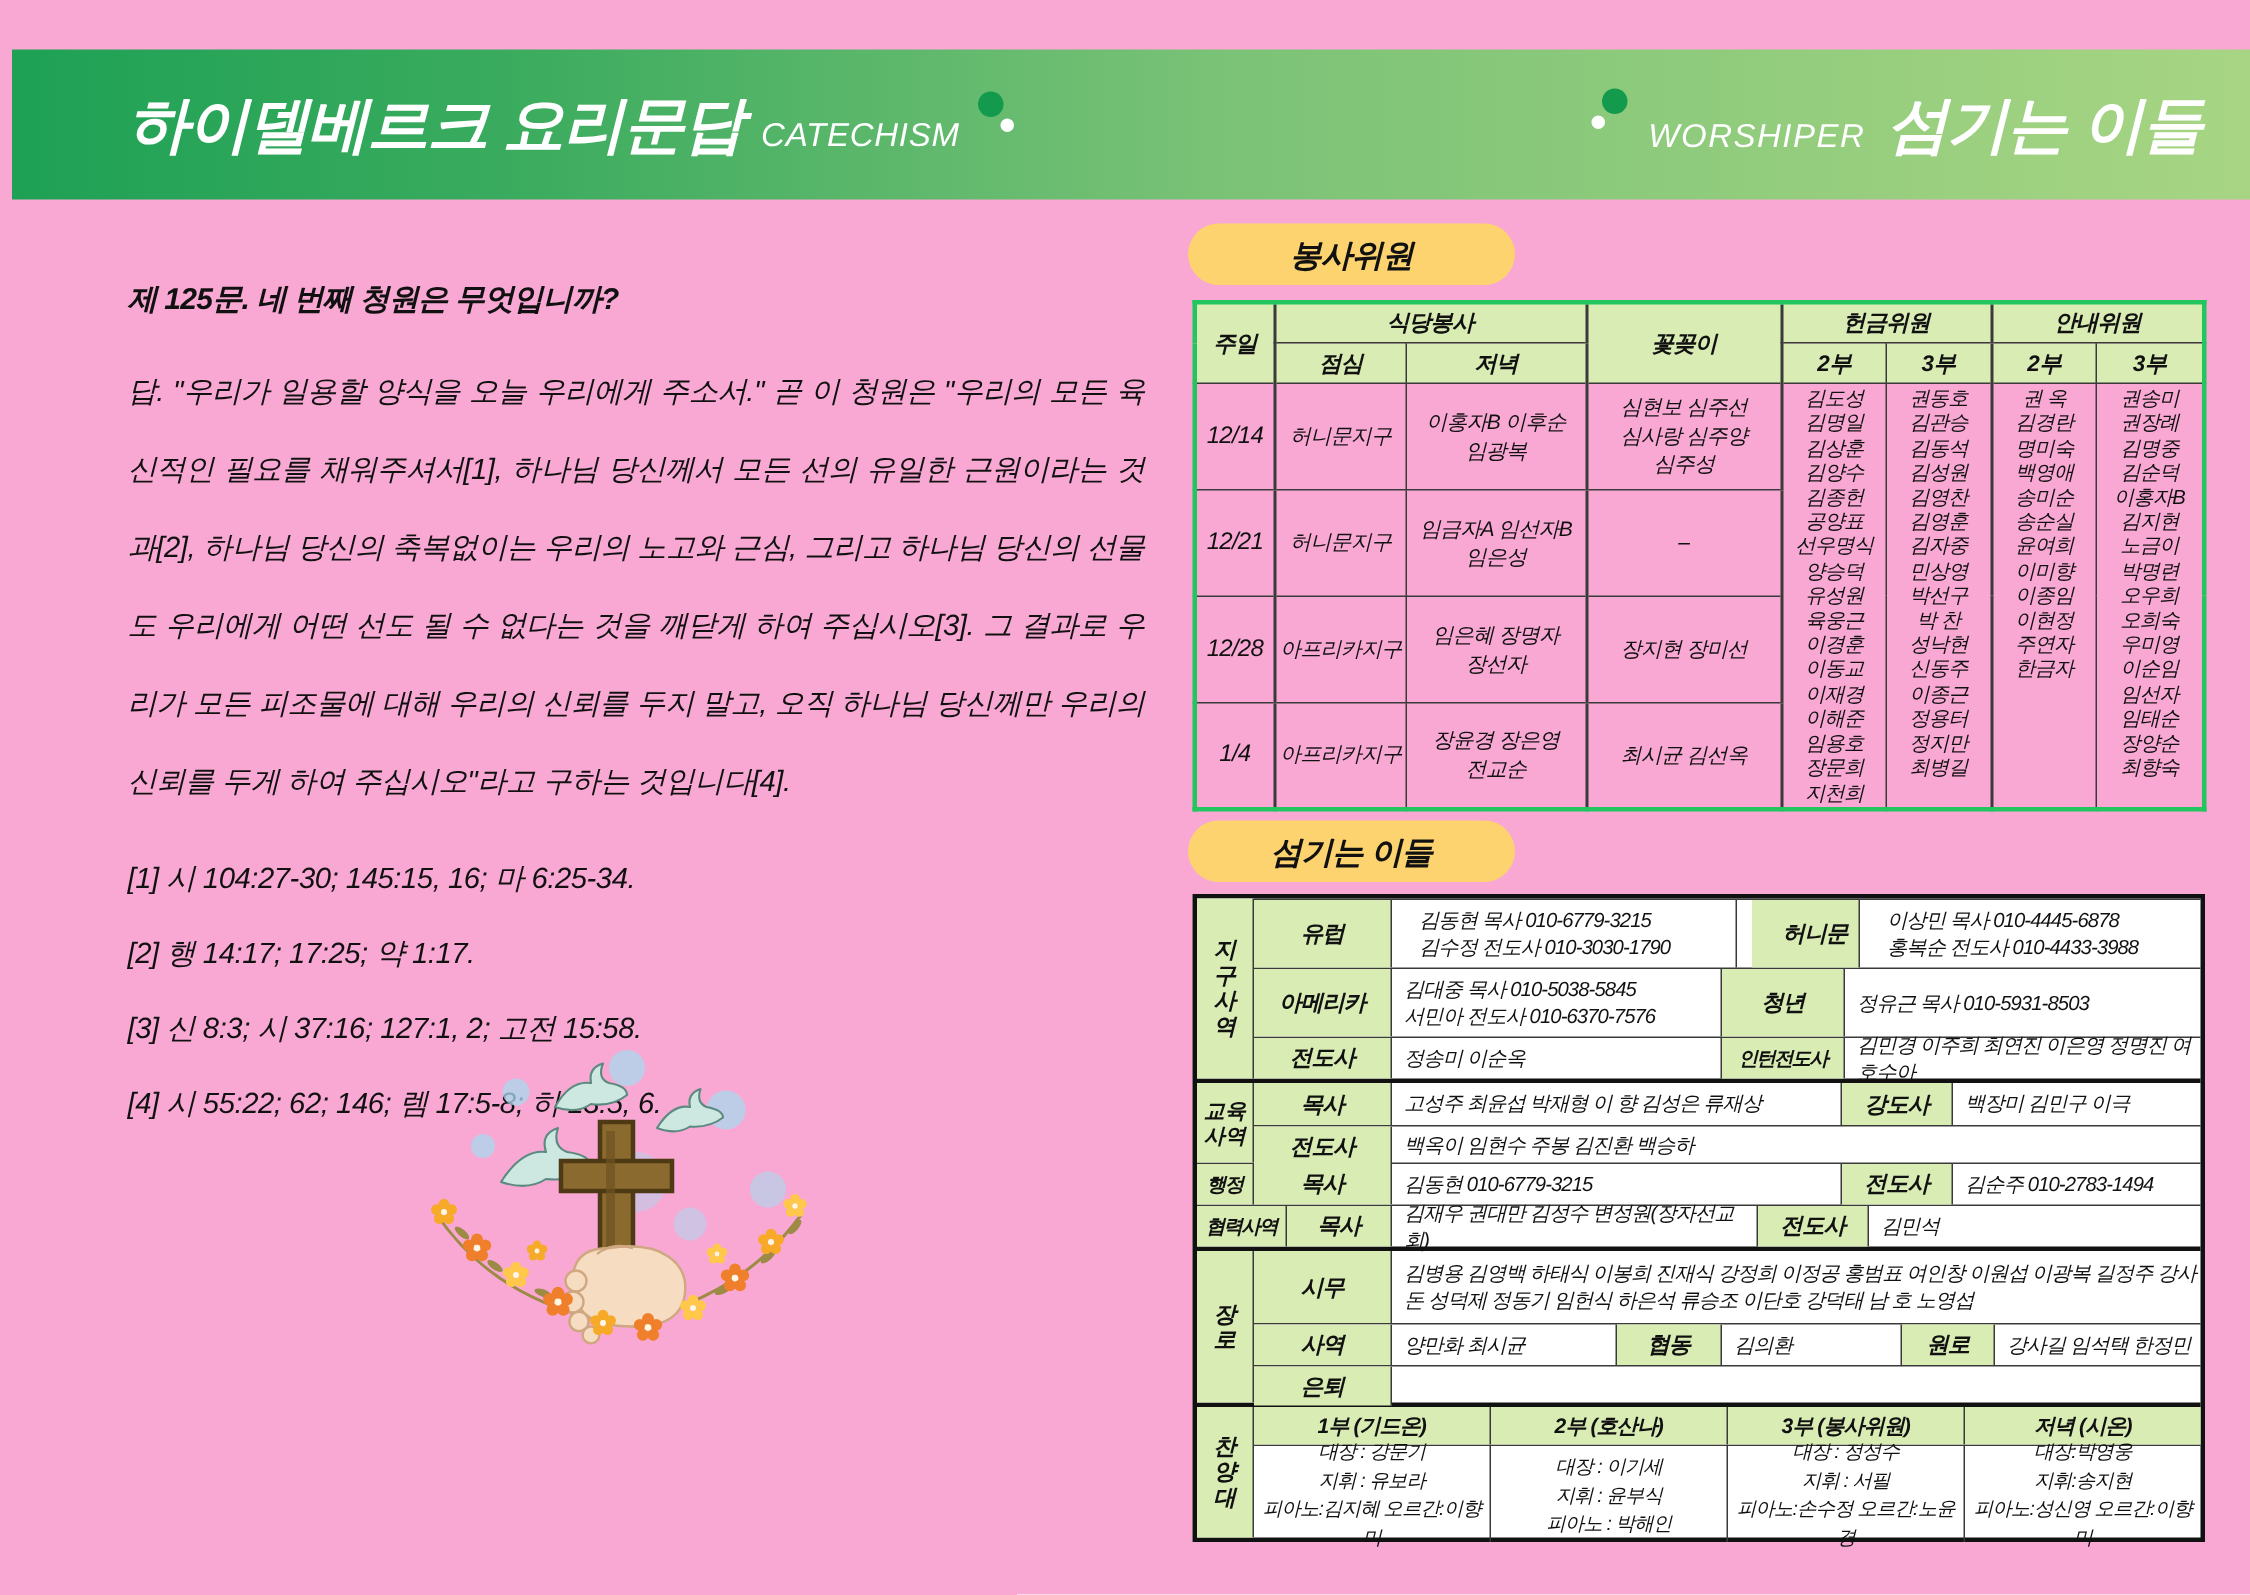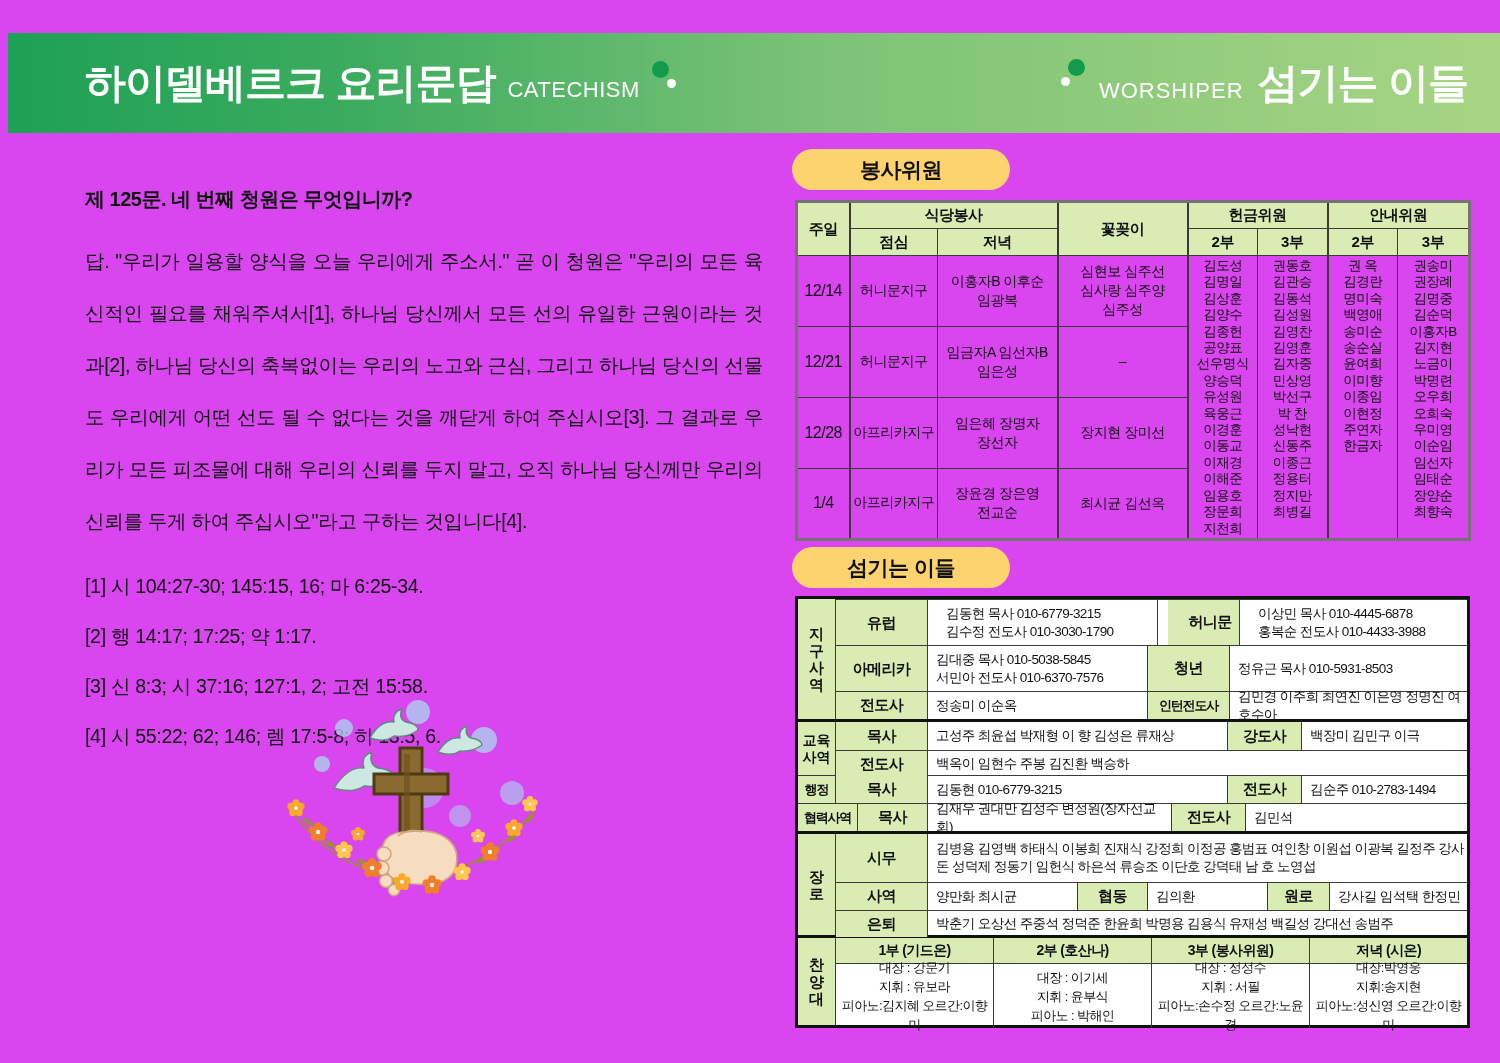--- a/index.html
+++ b/index.html
@@ -1,18 +1,18 @@
 <!DOCTYPE html>
 <html><head>
 <meta charset="utf-8">
 <style>
   * { margin:0; padding:0; box-sizing:border-box; }
   html,body { background:#ffffff; }
   body { font-family:"Liberation Sans","DejaVu Sans",sans-serif; color:#111; }
-  #page { position:relative; width:1500px; height:1063px; background:#d946ef; overflow:hidden; }
+  #page { position:relative; width:1500px; height:1063px; background:#f9a8d4; overflow:hidden;font-style:italic; }
 
   
   .headerbar { position:absolute; left:8px; top:33px; right:0; height:100px;
     background:linear-gradient(90deg,#1ea155 0%,#3aab5e 22%,#7cc377 55%,#a7d583 100%); }
   .h-left { position:absolute; left:77px; top:0; height:100px; display:flex; align-items:center; gap:12px; }
   .h-left .big { font-size:41px; font-weight:bold; color:#fff; letter-spacing:-1px; }
   .h-left .small { font-size:22px; color:#fff; margin-top:14px; letter-spacing:0.5px; }
   .h-right { position:absolute; right:32px; top:0; height:100px; display:flex; align-items:center; gap:14px; }
   .h-right .small { font-size:22px; color:#fff; margin-top:16px; letter-spacing:1px; }
   .h-right .big { font-size:41px; font-weight:bold; color:#fff; letter-spacing:-1px; }
@@ -34,21 +34,21 @@
   
   .pill { position:absolute; width:218px; height:41px; background:#fcd36f; border-radius:21px;
     display:flex; align-items:center; justify-content:center; font-size:21px; font-weight:bold; letter-spacing:-0.5px; }
   #pill1 { left:792px; top:149px; }
   #pill2 { left:792px; top:547px; }
 
   
   table.t1 { position:absolute; left:795px; top:200px; width:673px; border-collapse:collapse; table-layout:fixed; }
   table.t1 th, table.t1 td { border:1px solid #3a3a3a; text-align:center; vertical-align:middle;
     font-size:14px; letter-spacing:-0.5px; padding:1px 1px; }
-  table.t1 { border:3px solid #737373; }
+  table.t1 { border:3px solid #22c55e; }
   table.t1 th { background:#d9ecb4; font-weight:bold; font-size:15px; height:27px; }
   table.t1 td.date { font-size:16px; font-weight:normal; }
   table.t1 .ml { white-space:pre-line; line-height:19px; }
   table.t1 td.names { vertical-align:top; white-space:pre-line; line-height:16.4px; font-size:13.5px; padding-top:2px; }
   table.t1 .bthick-r { border-right-width:2px; }
   .row-h { height:70px; }
 
   
   .t2 { position:absolute; left:795px; top:596px; width:675px; border:3px solid #111; background:#fff; }
   .t2row { display:flex; border-top:1px solid #3a3a3a; }
@@ -374,21 +374,20 @@
         <div class="t2row" style="height:28px;">
           <div class="cell green" style="width:92px;">사역</div>
           <div class="cell val" style="width:150px;">양만화 최시균</div>
           <div class="cell green" style="width:70px;">협동</div>
           <div class="cell val" style="width:120px;">김의환</div>
           <div class="cell green" style="width:62px;">원로</div>
           <div class="cell val last" style="flex:1;">강사길 임석택 한정민</div>
         </div>
         <div class="t2row" style="height:27px;">
           <div class="cell green" style="width:92px;">은퇴</div>
-          <div class="cell val last" style="flex:1;">박춘기 오상선 주중석 정덕준 한윤희 박명용 김용식 유재성 백길성 강대선 송범주</div>
         </div>
       </div>
     </div>
 
     <div class="t2row thick" style="height:90px; border-top-width:3px; padding:0; display:flex;">
       <div class="groupcell ml" style="width:38px;">찬
 양
 대</div>
       <div style="flex:1;">
         <div class="t2row first">

